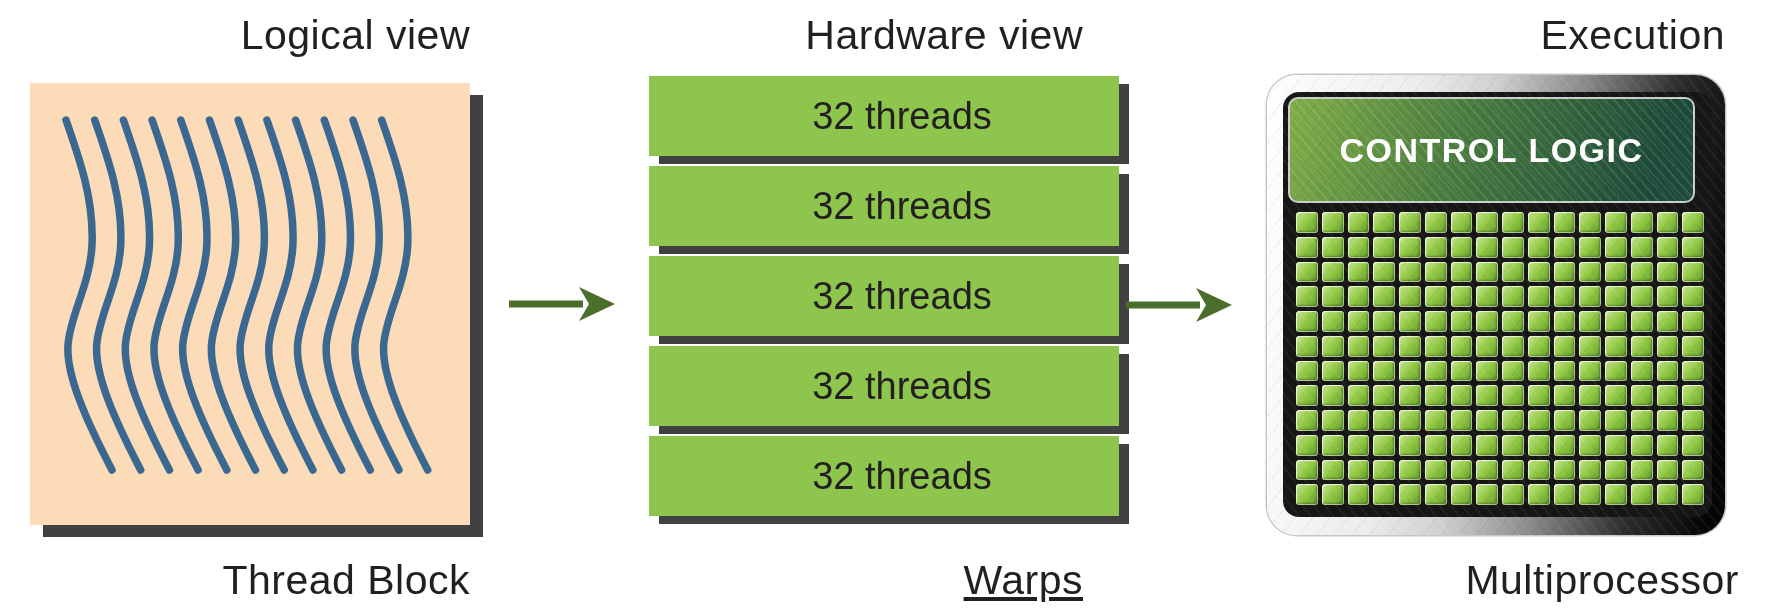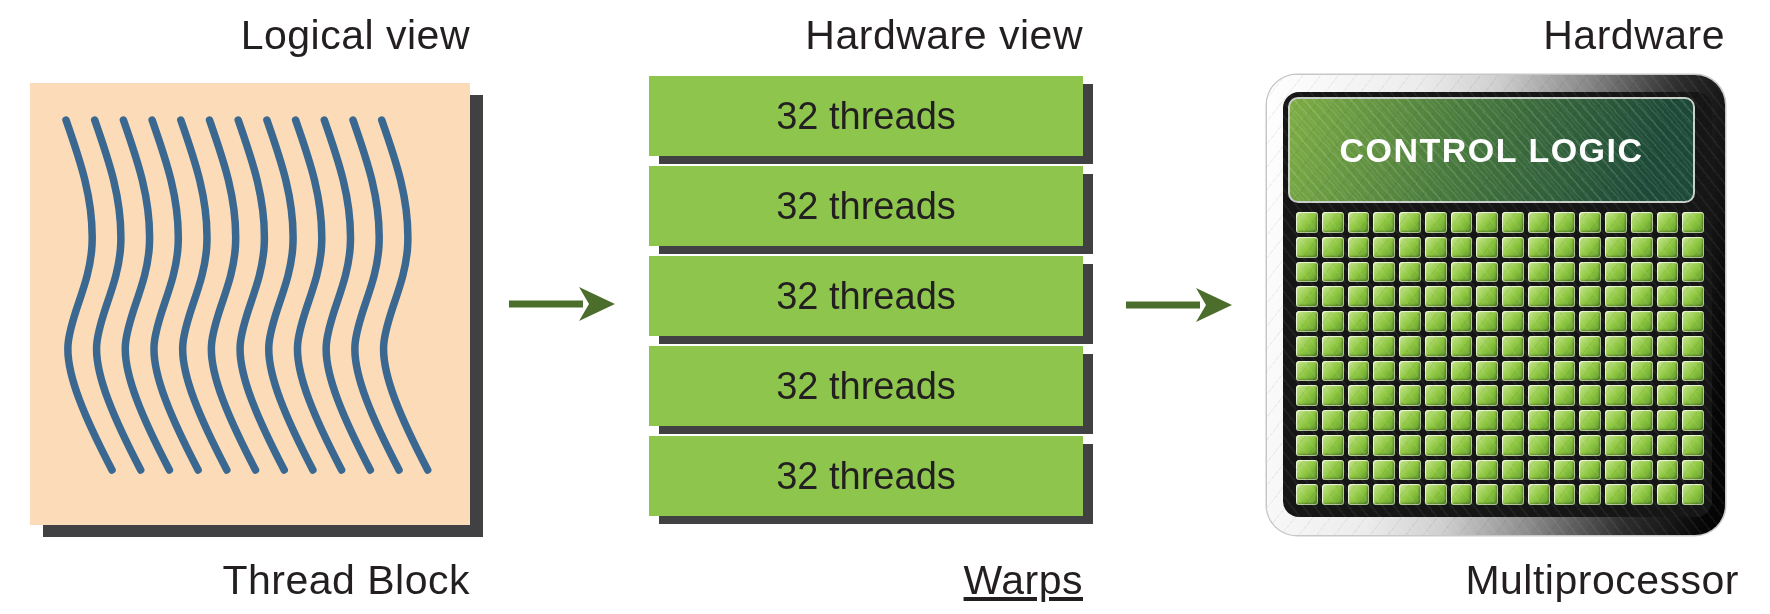--- a/index.html
+++ b/index.html
@@ -44,21 +44,21 @@
     background:var(--peach);
     box-shadow:13px 12px 0 var(--shadow);
   }
   .thread-block-box svg{position:absolute;left:0;top:0;}
 
   
   .warp-bar{
     position:absolute;left:649px;width:434px;height:80px;
     background:var(--warp-green);
     box-shadow:10px 8px 0 var(--shadow);
-    text-align:center;line-height:80px;font-size:38px;color:var(--ink);
+    text-align:center;line-height:80px;font-size:38px;color:var(--ink);padding-left:36px;
   }
 
   
   .flow-arrow{position:absolute;width:110px;height:40px;}
   #arrow-1{left:505px;top:284px;}
   #arrow-2{left:1122px;top:285px;}
 
   
   .chip{
     position:absolute;left:1267px;top:75px;width:458px;height:460px;
@@ -101,21 +101,21 @@
       inset 0 0 0 1px rgba(245,250,235,.55),
       inset -2px -2px 2px rgba(0,0,0,.28),
       inset 1px 1px 1px rgba(255,255,255,.55);
   }
 </style>
 </head>
 <body>
 
 <div class="col-title" id="title-logical">Logical view</div>
 <div class="col-title" id="title-hardware">Hardware view</div>
-<div class="col-title" id="title-execution">Hardware</div>
+<div class="col-title" id="title-execution">Execution</div>
 
 <div class="thread-block-box">
   <svg id="thread-lines" width="440" height="442" viewBox="0 0 440 442">
       <path d="M 2 0 C 16 40, 30 80, 28 125 C 26 165, 6 195, 4 225 C 2 255, 22 300, 48 350" transform="translate(34 37)" fill="none" stroke="#3a6890" stroke-width="7.5" stroke-linecap="round"></path>
       <path d="M 2 0 C 16 40, 30 80, 28 125 C 26 165, 6 195, 4 225 C 2 255, 22 300, 48 350" transform="translate(62.7 37)" fill="none" stroke="#3a6890" stroke-width="7.5" stroke-linecap="round"></path>
       <path d="M 2 0 C 16 40, 30 80, 28 125 C 26 165, 6 195, 4 225 C 2 255, 22 300, 48 350" transform="translate(91.4 37)" fill="none" stroke="#3a6890" stroke-width="7.5" stroke-linecap="round"></path>
       <path d="M 2 0 C 16 40, 30 80, 28 125 C 26 165, 6 195, 4 225 C 2 255, 22 300, 48 350" transform="translate(120.1 37)" fill="none" stroke="#3a6890" stroke-width="7.5" stroke-linecap="round"></path>
       <path d="M 2 0 C 16 40, 30 80, 28 125 C 26 165, 6 195, 4 225 C 2 255, 22 300, 48 350" transform="translate(148.8 37)" fill="none" stroke="#3a6890" stroke-width="7.5" stroke-linecap="round"></path>
       <path d="M 2 0 C 16 40, 30 80, 28 125 C 26 165, 6 195, 4 225 C 2 255, 22 300, 48 350" transform="translate(177.5 37)" fill="none" stroke="#3a6890" stroke-width="7.5" stroke-linecap="round"></path>
       <path d="M 2 0 C 16 40, 30 80, 28 125 C 26 165, 6 195, 4 225 C 2 255, 22 300, 48 350" transform="translate(206.2 37)" fill="none" stroke="#3a6890" stroke-width="7.5" stroke-linecap="round"></path>

